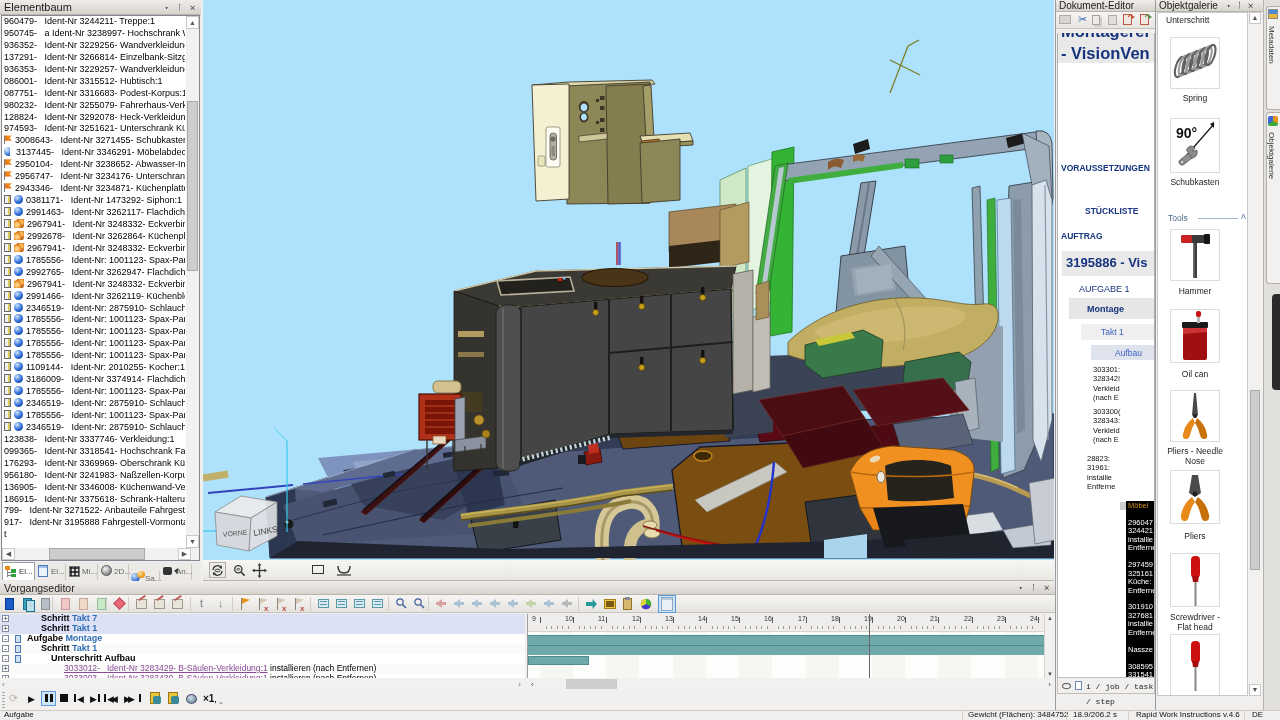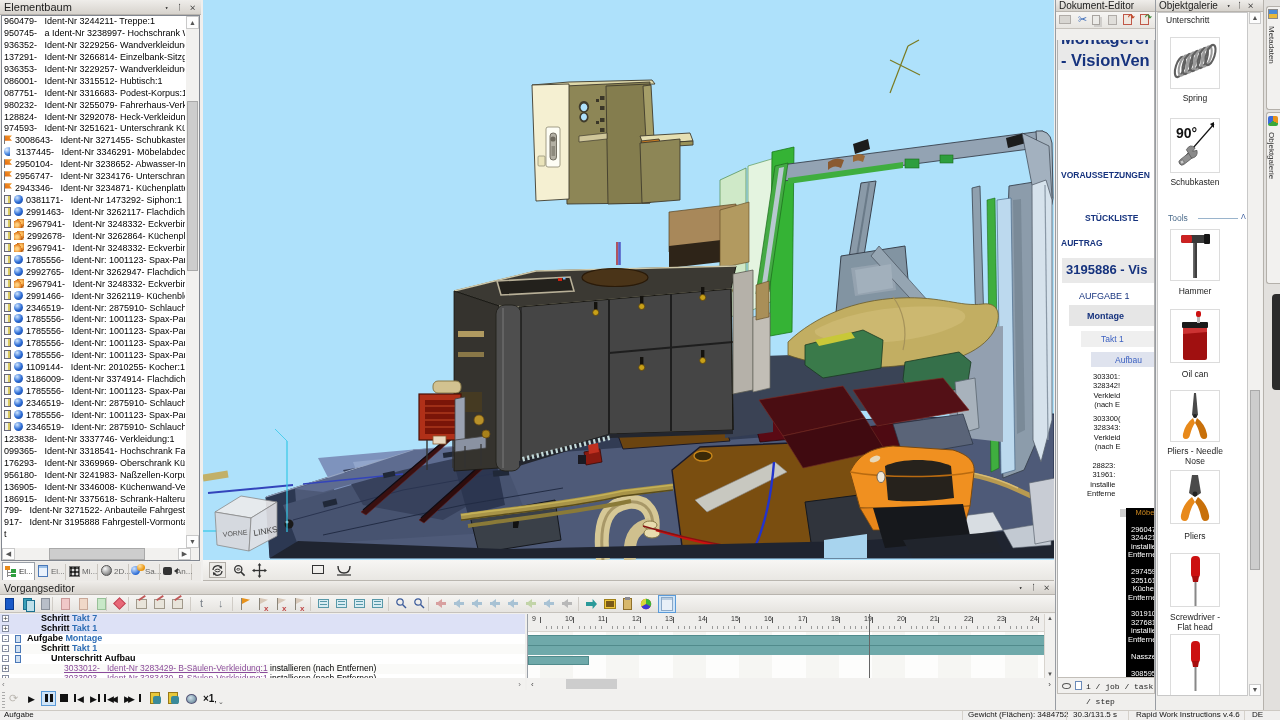--- a/index.html
+++ b/index.html
@@ -106,21 +106,21 @@
         <span class="abs" style="left:15px;top:3px;color:#666;">El...</span>
       </div>
       <div class="abs" style="left:67px;top:2px;width:31px;height:16px;border-right:1px solid #c9c5bf;">
         <span class="abs" style="left:2px;top:2px;width:11px;height:11px;background:repeating-linear-gradient(90deg,#555 0 2px,#eee 2px 4px),repeating-linear-gradient(#555 0 2px,#eee 2px 4px);background-blend-mode:multiply;border:1px solid #777;"></span>
         <span class="abs" style="left:15px;top:3px;color:#666;">Mi...</span>
       </div>
       <div class="abs" style="left:99px;top:2px;width:30px;height:16px;border-right:1px solid #c9c5bf;">
         <span class="abs" style="left:2px;top:1px;width:11px;height:11px;border-radius:50%;background:radial-gradient(circle at 35% 30%,#f8f8f8,#8a8a8a 70%,#444);border:1px solid #555;"></span>
         <span class="abs" style="left:15px;top:3px;color:#666;">2D...</span>
       </div>
-      <div class="abs" style="left:130px;top:2px;width:30px;height:16px;border-right:1px solid #c9c5bf;">
+      <div class="abs" style="left:130px;top:9px;width:30px;height:16px;border-right:1px solid #c9c5bf;">
         <span class="abs" style="left:1px;top:2px;width:9px;height:9px;border-radius:50%;background:radial-gradient(circle at 35% 30%,#cfe4ff,#2a6ad4 70%);"></span>
         <span class="abs" style="left:7px;top:0px;width:8px;height:7px;border-radius:50%;background:radial-gradient(circle at 35% 30%,#ffe0a0,#e8920a 70%);"></span>
         <span class="abs" style="left:15px;top:3px;color:#666;">Sa...</span>
       </div>
       <div class="abs" style="left:161px;top:2px;width:31px;height:16px;border-right:1px solid #c9c5bf;">
         <span class="abs" style="left:2px;top:3px;width:9px;height:8px;background:#333;border-radius:2px;"></span>
         <span class="abs" style="left:10px;top:4px;width:0;height:0;border:3px solid transparent;border-right:4px solid #333;"></span>
         <span class="abs" style="left:15px;top:3px;color:#666;">An...</span>
       </div>
  </div>
@@ -794,21 +794,21 @@
 
 <span class="abs" style="left:3px;top:3px;width:12px;height:9px;background:#d8d6d2;border:1px solid #b0aca8;"></span>
 <span class="abs" style="left:22px;top:1px;font-size:11px;color:#3a6ab8;">✂</span>
 <span class="abs" style="left:36px;top:3px;width:8px;height:10px;background:#ecebe8;border:1px solid #a8a4a0;box-shadow:2px 2px 0 #d0cecb;"></span>
 <span class="abs" style="left:52px;top:3px;width:9px;height:10px;background:#e0deda;border:1px solid #b0aca8;"></span>
 <span class="abs" style="left:67px;top:2px;width:9px;height:11px;background:#f0e8e0;border:1px solid #c05848;"></span>
 <span class="abs" style="left:72px;top:1px;font-size:8px;color:#c04828;font-weight:bold;">↷</span>
 <span class="abs" style="left:84px;top:2px;width:9px;height:11px;background:#f0e8e0;border:1px solid #c05848;"></span>
 <span class="abs" style="left:89px;top:1px;font-size:8px;color:#3a8a3a;font-weight:bold;">↷</span>
  </div>
- <div id="doccontent" class="abs" style="left:1px;top:40px;width:98px;height:648px;background:#fff;overflow:hidden;border-left:1px solid #b0b0b0;border-right:1px solid #b0b0b0;text-align:right;">
+ <div id="doccontent" class="abs" style="left:1px;top:33px;width:98px;height:648px;background:#fff;overflow:hidden;border-left:1px solid #b0b0b0;border-right:1px solid #b0b0b0;">
 <div class="abs" style="left:0;top:0px;width:98px;height:30px;background:#e9e9e9;"></div>
       <div class="abs" style="left:3px;top:-11px;font-size:16.5px;font-weight:bold;color:#16337e;white-space:nowrap;">Montagerei</div>
       <div class="abs" style="left:3px;top:11px;font-size:16.5px;font-weight:bold;color:#16337e;white-space:nowrap;">- VisionVen</div>
       <div class="abs" style="left:3px;top:130px;font-size:8.5px;font-weight:bold;color:#16337e;white-space:nowrap;">VORAUSSETZUNGEN</div>
       <div class="abs" style="left:3px;top:173px;font-size:8.5px;font-weight:bold;color:#16337e;padding-left:24px;">STÜCKLISTE</div>
       <div class="abs" style="left:3px;top:198px;font-size:8.5px;font-weight:bold;color:#16337e;">AUFTRAG</div>
       <div class="abs" style="left:4px;top:218px;width:94px;height:25px;background:#e9e9e9;"></div>
       <div class="abs" style="left:8px;top:222px;font-size:13px;font-weight:bold;color:#16337e;white-space:nowrap;">3195886 - Vis</div>
       <div class="abs" style="left:21px;top:251px;font-size:9px;font-weight:normal;color:#16337e;white-space:nowrap;">AUFGABE 1</div>
       <div class="abs" style="left:11px;top:265px;width:87px;height:21px;background:#e6e6e6;"></div>
@@ -919,17 +919,17 @@
     <div class="abs" style="left:3px;top:132px;font-size:8px;color:#333;writing-mode:vertical-rl;">Objektgalerie</div>
     <div class="abs" style="left:8px;top:294px;width:9px;height:96px;background:#2b2b2b;border-radius:4px 0 0 4px;"></div>
 </div>
 
 <div class="abs" id="statusbar" style="left:0;top:710px;width:1280px;height:10px;background:#f0efee;border-top:1px solid #cdc9c3;font-size:8px;color:#111;">
 
 <span class="abs" style="left:4px;top:-1px;">Aufgabe</span>
 <span class="abs" style="left:962px;top:0;width:1px;height:10px;background:#d5d1cb;"></span>
 <span class="abs" style="left:968px;top:-1px;">Gewicht (Flächen): 3484752</span>
 <span class="abs" style="left:1066px;top:0;width:1px;height:10px;background:#d5d1cb;"></span>
-<span class="abs" style="left:1073px;top:-1px;">30.3/131.5 s</span>
+<span class="abs" style="left:1073px;top:-1px;">18.9/206.2 s</span>
 <span class="abs" style="left:1128px;top:0;width:1px;height:10px;background:#d5d1cb;"></span>
 <span class="abs" style="left:1136px;top:-1px;">Rapid Work Instructions v.4.6</span>
 <span class="abs" style="left:1244px;top:0;width:1px;height:10px;background:#d5d1cb;"></span>
 <span class="abs" style="left:1252px;top:-1px;">DE</span>
 </div>
 </body></html>

